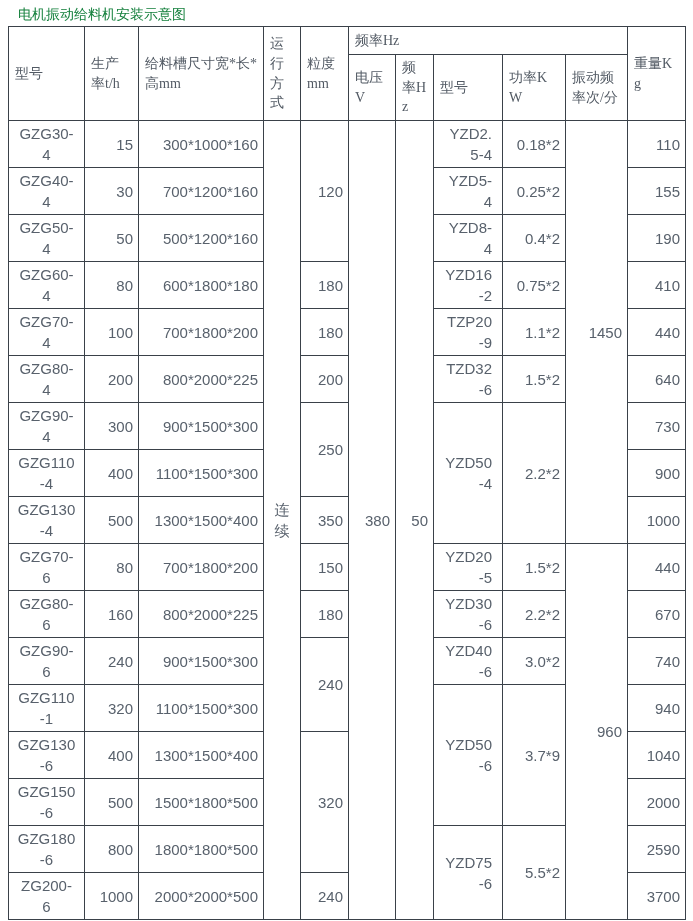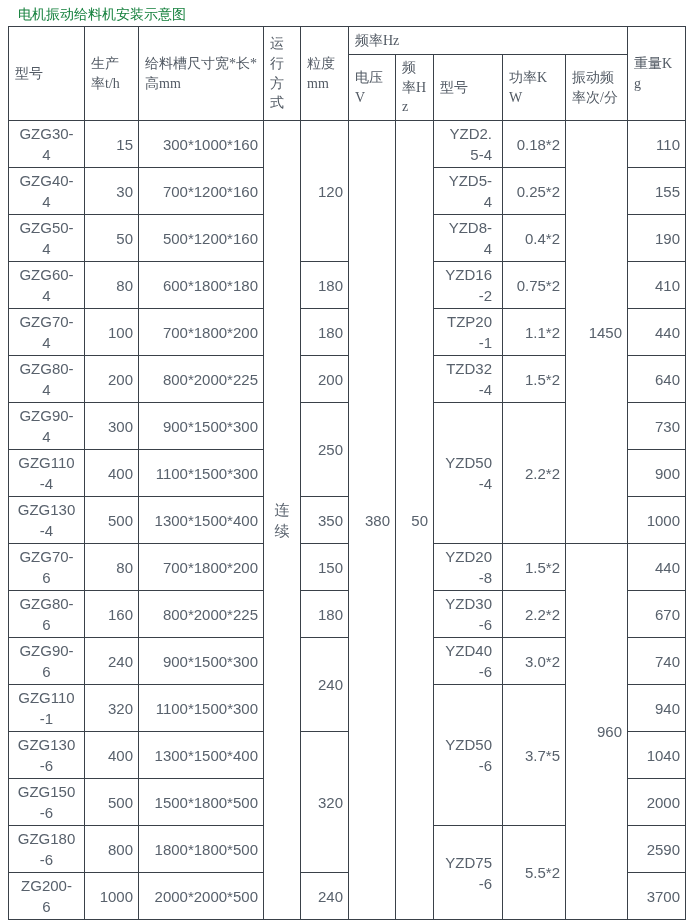--- a/index.html
+++ b/index.html
@@ -117,30 +117,30 @@
       <td class="num">180</td>
       <td class="mmodel">YZD16-2</td>
       <td class="num">0.75*2</td>
       <td class="num">410</td>
     </tr>
     <tr>
       <td class="model">GZG70-4</td>
       <td class="num">100</td>
       <td class="num">700*1800*200</td>
       <td class="num">180</td>
-      <td class="mmodel">TZP20-1</td>
+      <td class="mmodel">TZP20-9</td>
       <td class="num">1.1*2</td>
       <td class="num">440</td>
     </tr>
     <tr>
       <td class="model">GZG80-4</td>
       <td class="num">200</td>
       <td class="num">800*2000*225</td>
       <td class="num">200</td>
-      <td class="mmodel">TZD32-4</td>
+      <td class="mmodel">TZD32-6</td>
       <td class="num">1.5*2</td>
       <td class="num">640</td>
     </tr>
     <tr>
       <td class="model">GZG90-4</td>
       <td class="num">300</td>
       <td class="num">900*1500*300</td>
       <td class="num" rowspan="2">250</td>
       <td class="mmodel" rowspan="3">YZD50-4</td>
       <td class="num" rowspan="3">2.2*2</td>
@@ -157,21 +157,21 @@
       <td class="num">500</td>
       <td class="num">1300*1500*400</td>
       <td class="num">350</td>
       <td class="num">1000</td>
     </tr>
     <tr>
       <td class="model">GZG70-6</td>
       <td class="num">80</td>
       <td class="num">700*1800*200</td>
       <td class="num">150</td>
-      <td class="mmodel">YZD20-8</td>
+      <td class="mmodel">YZD20-5</td>
       <td class="num">1.5*2</td>
       <td class="num" rowspan="8">960</td>
       <td class="num">440</td>
     </tr>
     <tr>
       <td class="model">GZG80-6</td>
       <td class="num">160</td>
       <td class="num">800*2000*225</td>
       <td class="num">180</td>
       <td class="mmodel">YZD30-6</td>
@@ -185,21 +185,21 @@
       <td class="num" rowspan="2">240</td>
       <td class="mmodel">YZD40-6</td>
       <td class="num">3.0*2</td>
       <td class="num">740</td>
     </tr>
     <tr>
       <td class="model">GZG110-1</td>
       <td class="num">320</td>
       <td class="num">1100*1500*300</td>
       <td class="mmodel" rowspan="3">YZD50-6</td>
-      <td class="num" rowspan="3">3.7*5</td>
+      <td class="num" rowspan="3">3.7*9</td>
       <td class="num">940</td>
     </tr>
     <tr>
       <td class="model">GZG130-6</td>
       <td class="num">400</td>
       <td class="num">1300*1500*400</td>
       <td class="num" rowspan="3">320</td>
       <td class="num">1040</td>
     </tr>
     <tr>

